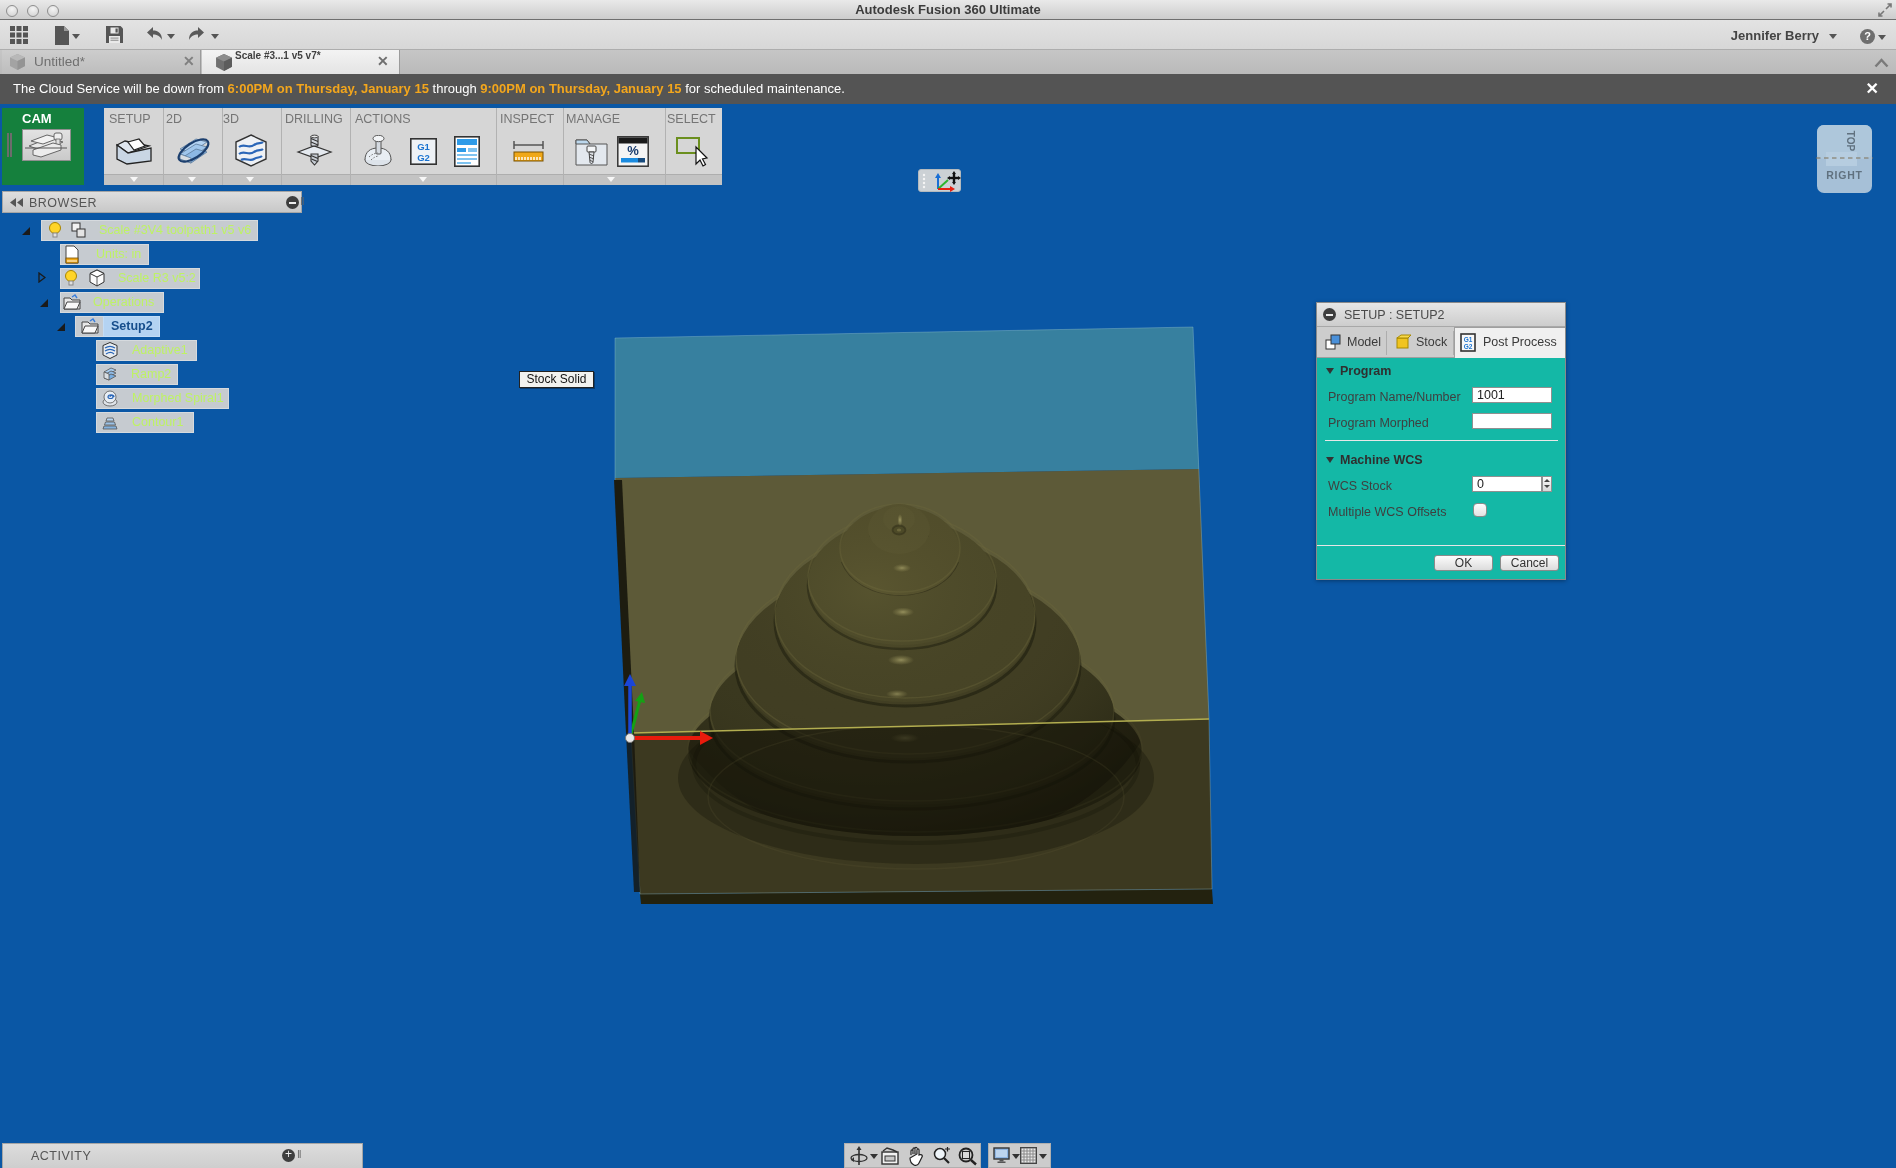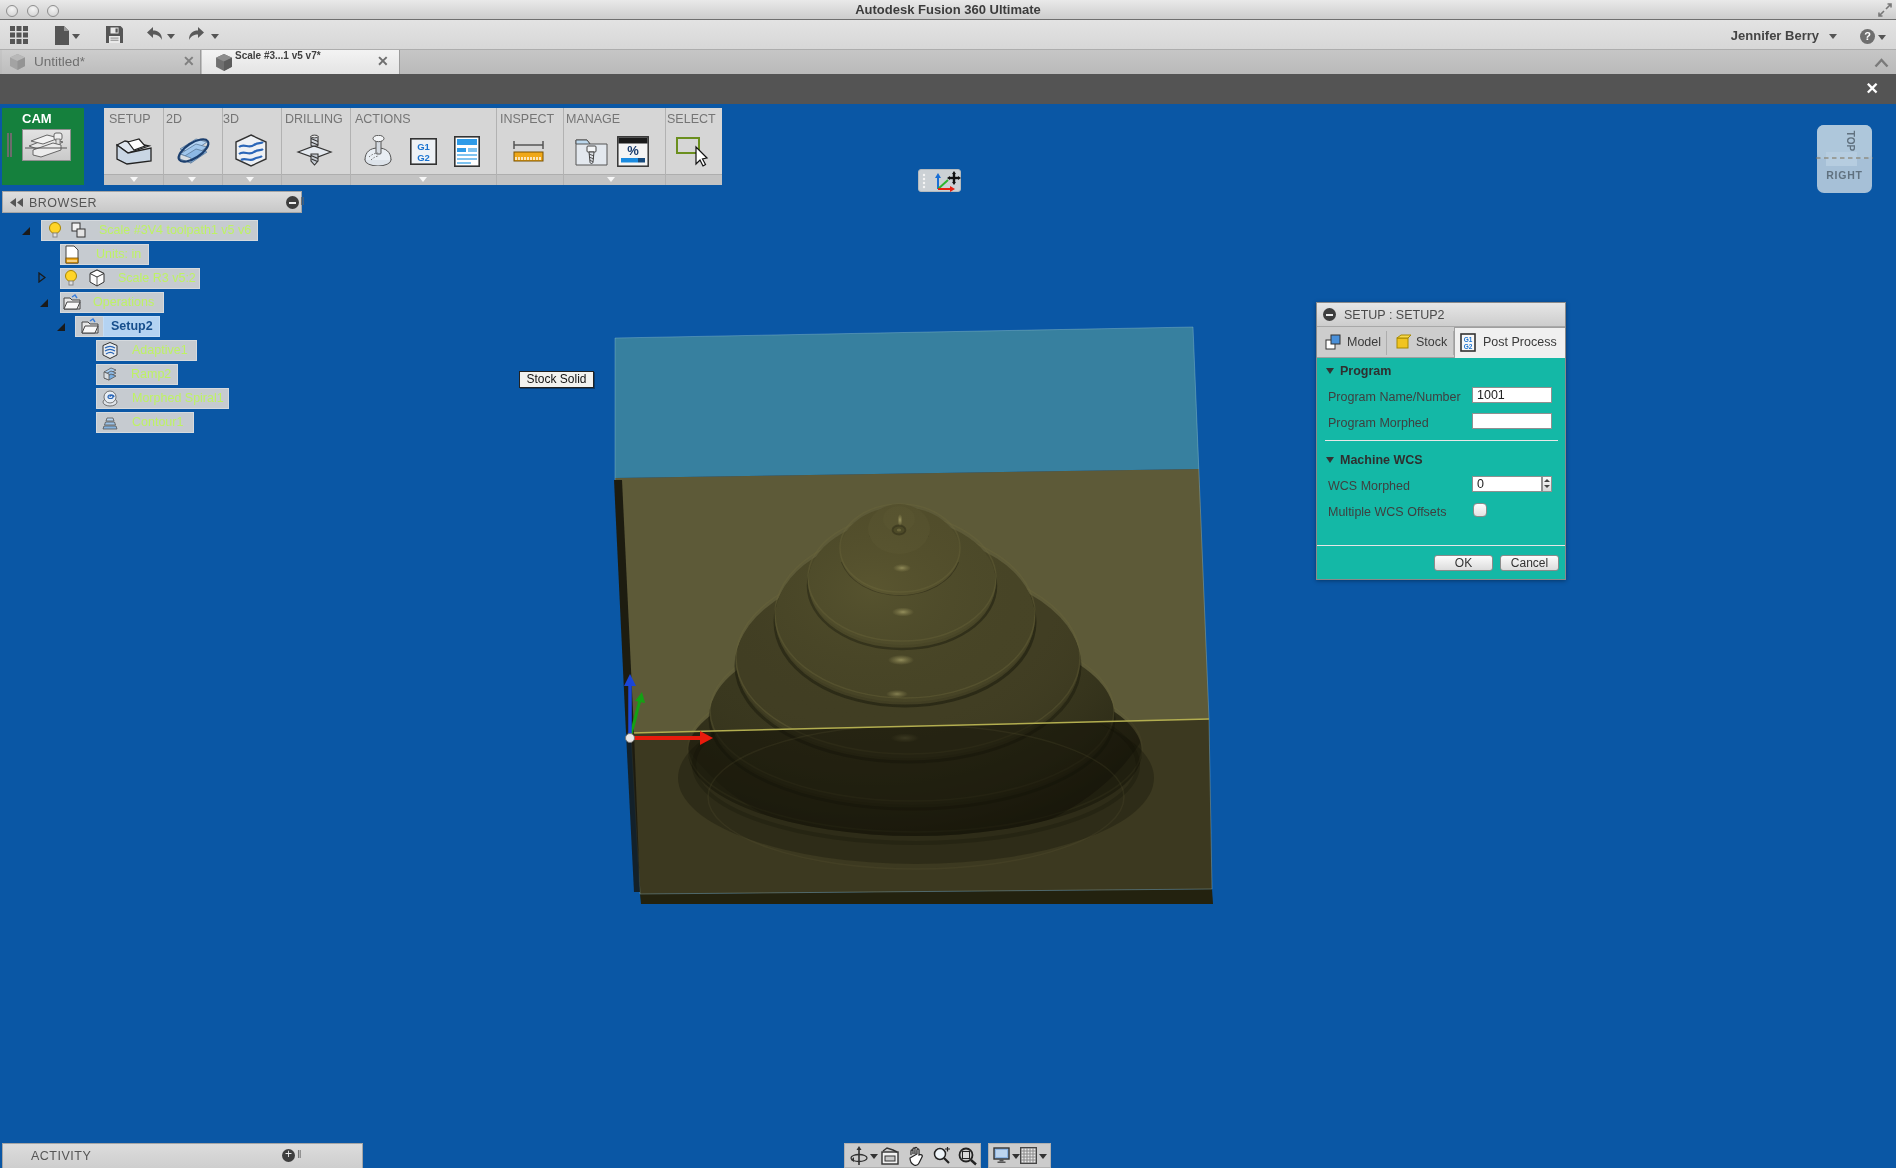--- a/index.html
+++ b/index.html
@@ -157,20 +157,21 @@
     </svg>
     <div class="abs tabtxt2">Scale #3...1 v5 v7*</div>
     <div class="abs tabx" style="left:175px; color:#6f6f6f;">✕</div>
   </div>
 </div>
 <svg class="abs" style="right:7px; top:58px; position:absolute;" width="15" height="10" viewBox="0 0 15 10">
     <path d="M1.5 8.5 L7.5 2 L13.5 8.5" fill="none" stroke="#7a7a7a" stroke-width="2.4"></path>
   </svg>
 
 <div class="abs" id="notif">
+  <div class="abs txt">The Cloud Service will be down from <b>6:00PM on Thursday, January 15</b> through <b>9:00PM on Thursday, January 15</b> for scheduled maintenance.</div>
   <div class="abs" id="notifx">✕</div>
 </div>
 
 <div class="abs" id="camblock">
   <div class="abs" id="camlbl">CAM</div>
   <div class="abs" id="camgrip"></div>
   <div class="abs" id="camicon">
     <svg width="47" height="30" viewBox="0 0 47 30">
       <path d="M6 16 L26 8 L40 12 L20 21 Z" fill="#e9e9e9" stroke="#666" stroke-width="1"></path>
       <path d="M8 11 L24 5 L36 8 L20 14 Z" fill="#f2f2f2" stroke="#666" stroke-width="1"></path>
@@ -573,21 +574,21 @@
     </svg>
     <div class="abs" style="left:166px; top:8px;">Post Process</div>
   </div>
   <div class="abs secthdr" style="left:9px; top:61px;"><span class="tria"></span>Program</div>
   <div class="abs fldlbl" style="left:11px; top:87px;">Program Name/Number</div>
   <div class="abs input" style="left:155px; top:84px; width:80px; height:16px; padding-left:4px;">1001</div>
   <div class="abs fldlbl" style="left:11px; top:113px;">Program Morphed</div>
   <div class="abs input" style="left:155px; top:110px; width:80px; height:16px;"></div>
   <div class="abs" style="left:8px; top:137px; width:233px; height:1px; background:#b5b5b5; border-bottom:1px solid #e8e8e8;"></div>
   <div class="abs secthdr" style="left:9px; top:150px;"><span class="tria"></span>Machine WCS</div>
-  <div class="abs fldlbl" style="left:11px; top:176px;">WCS Morphed</div>
+  <div class="abs fldlbl" style="left:11px; top:176px;">WCS Stock</div>
   <div class="abs input" style="left:155px; top:173px; width:70px; height:16px; padding-left:4px;">0</div>
   <div class="abs" style="left:225px; top:173px; width:10px; height:16px; background:linear-gradient(#fafafa,#d8d8d8); border:1px solid #909090;">
     <div class="darr" style="border-top:3px solid #444; border-left:3px solid transparent; border-right:3px solid transparent; margin:2px auto 0; transform:rotate(180deg);"></div>
     <div class="darr" style="border-top:3px solid #444; border-left:3px solid transparent; border-right:3px solid transparent; margin:3px auto 0;"></div>
   </div>
   <div class="abs fldlbl" style="left:11px; top:202px;">Multiple WCS Offsets</div>
   <div class="abs" style="left:156px; top:200px; width:14px; height:14px; border-radius:4px; background:linear-gradient(#fdfdfd,#e2e2e2); border:1px solid #8a8a8a;"></div>
   <div class="abs" style="left:0px; top:242px; width:248px; height:1px; background:#b0b0b0; border-bottom:1px solid #e5e5e5;"></div>
   <div class="abs btn" style="left:117px; top:252px; width:59px;">OK</div>
   <div class="abs btn" style="left:183px; top:252px; width:59px;">Cancel</div>

